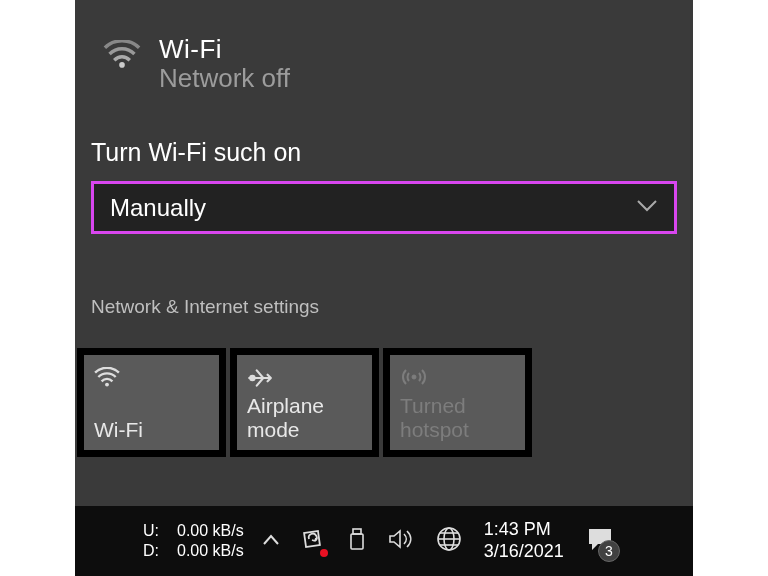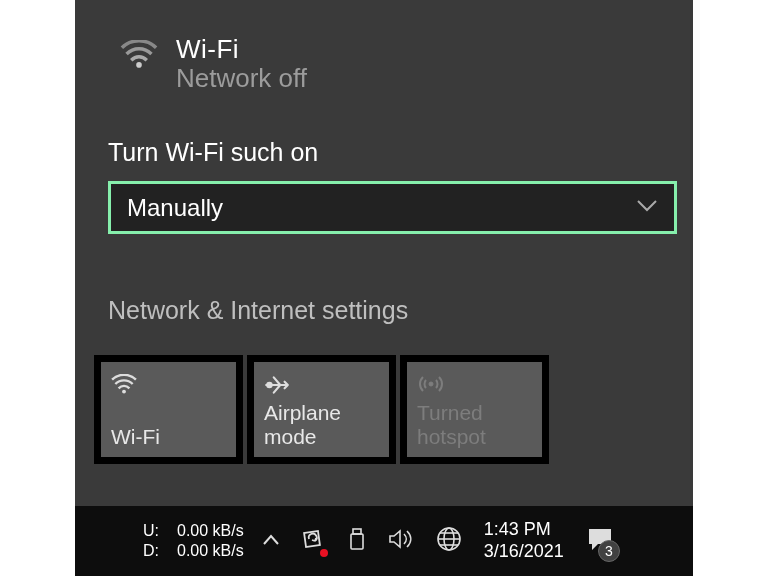--- a/index.html
+++ b/index.html
@@ -15,46 +15,45 @@
       position: absolute; top: 0; height: 100%; background: #fff;
     }
     .outside-left { left: 0; width: 75px; }
     .outside-right { right: 0; width: 75px; }
 
     .panel {
       position: absolute;
       left: 75px; right: 75px; top: 0;
       height: 506px;
       background: #3a3a3a;
-      padding-left: 17px;
     }
 
     .wifi-header { display: flex; align-items: flex-start; padding: 34px 20px 0 28px; }
     .wifi-big-icon { color: #9c9c9c; margin-right: 18px; margin-top: 6px; }
     .wifi-title { font-size: 26px; font-weight: 400; color: #fff; letter-spacing: .5px; }
     .wifi-sub { font-size: 26px; color: #9c9c9c; margin-top: -2px; }
 
     .turn-on-label { font-size: 25px; color: #fff; padding: 44px 16px 14px 16px; }
 
     .selector {
       margin: 0 16px;
       height: 53px;
-      border: 3px solid #86efac;
+      border: 3px solid #d946ef;
       background: #222;
       display: flex;
       align-items: center;
       justify-content: space-between;
       padding: 0 16px;
       cursor: pointer;
     }
     .selector-label { color: #fff; font-size: 24px; }
     .chevron { color: #a9a9a9; }
 
     .settings-link { padding: 62px 16px 0 16px; cursor: pointer; }
-    .settings-title { font-size: 25px; color: #bfbfbf; }
+    .settings-title { font-size: 19px; color: #bfbfbf; }
     .settings-sub { font-size: 21px; color: #9b9b9b; margin-top: 4px; }
 
     .tile-row { display: flex; gap: 4px; padding: 30px 0 0 2px; }
     .tile {
       width: 149px; height: 109px;
       background: #5a5a5a;
       padding: 12px 10px 8px 10px;
       display: flex;
       flex-direction: column;
       justify-content: space-between;

